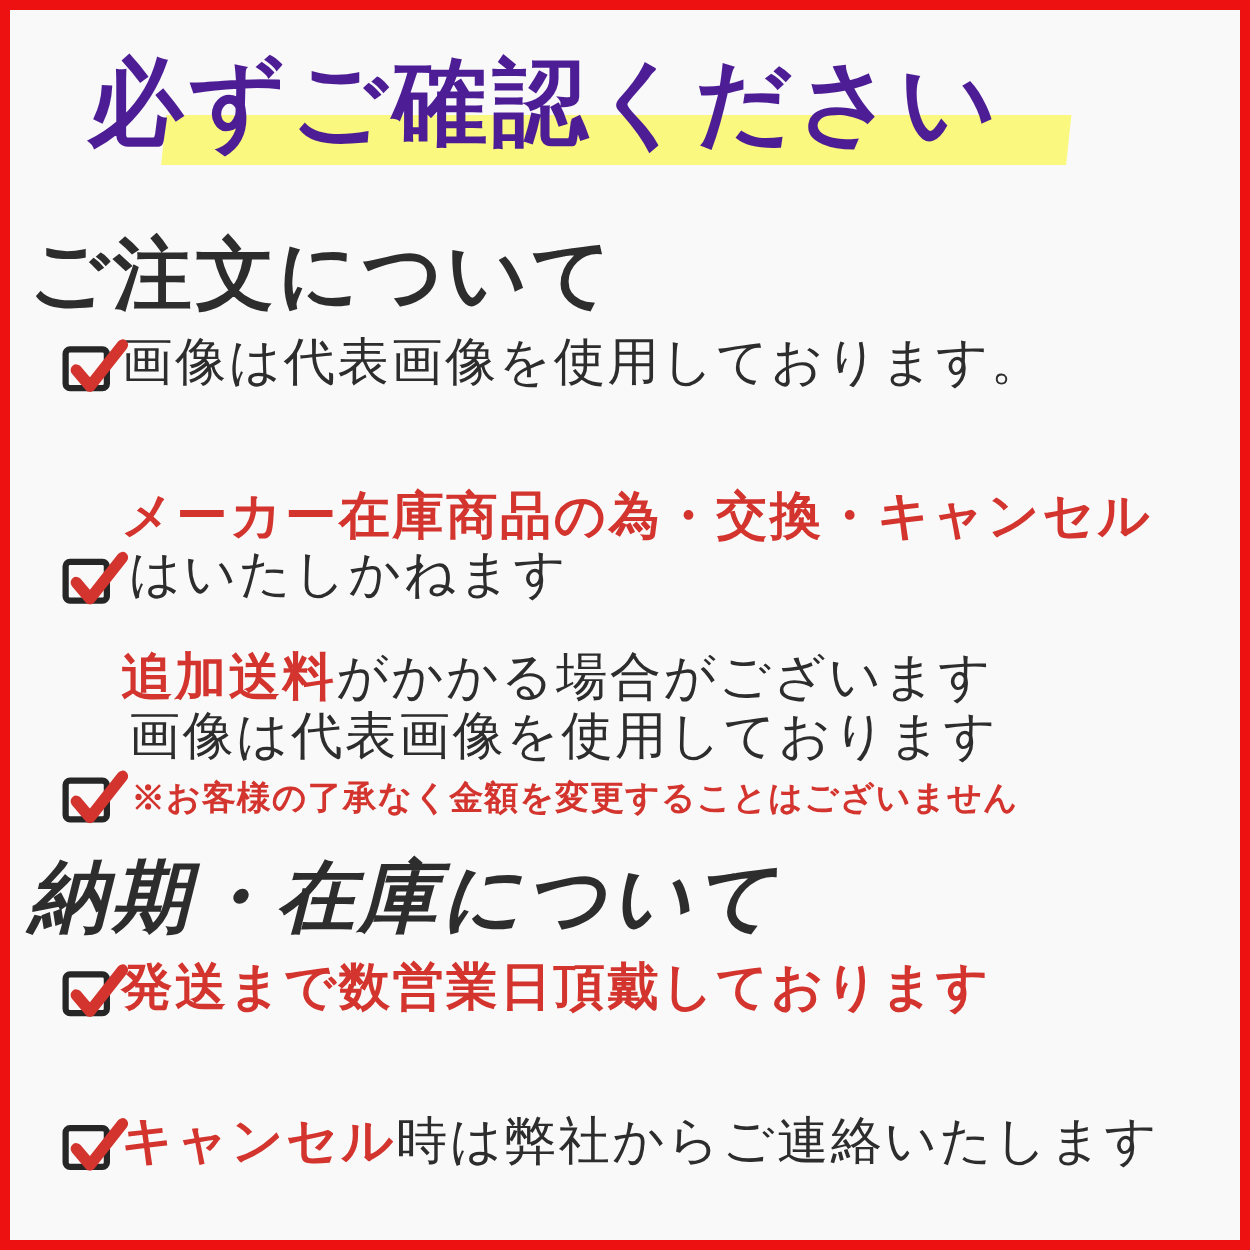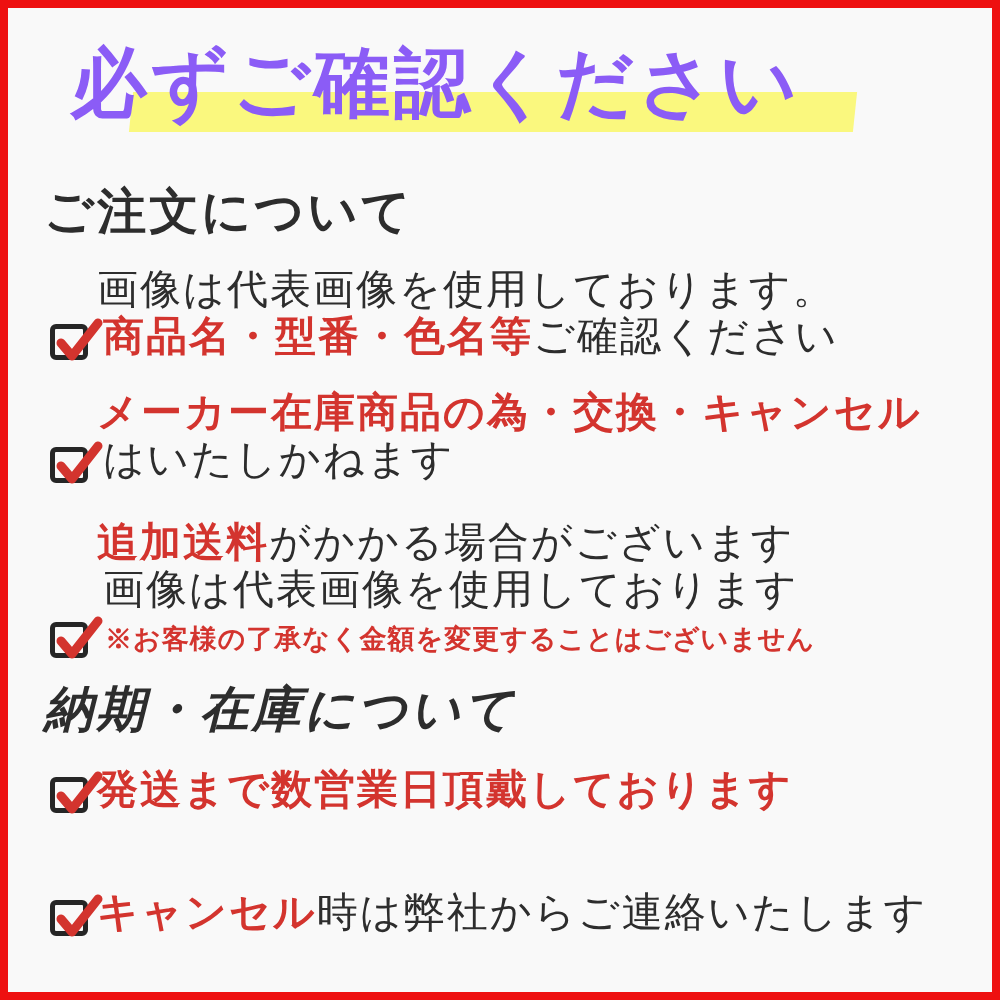--- a/index.html
+++ b/index.html
@@ -22,27 +22,27 @@
     pointer-events:none;z-index:10;
   }
   
   .title-highlight{
     position:absolute;left:131px;top:92px;width:724px;height:40px;
     background:var(--highlight);transform:skewX(-6deg);z-index:1;
   }
   .page-title{
     position:absolute;left:0;top:28px;width:872px;height:110px;
     line-height:110px;text-align:center;z-index:2;
-    font-size:76px;font-weight:700;letter-spacing:4px;color:#8b5cf6;
+    font-size:76px;font-weight:700;letter-spacing:4px;color:#4c1d95;
     white-space:nowrap;
   }
   
   .heading{
-    position:absolute;left:44px;z-index:2;
-    font-size:49px;font-weight:700;letter-spacing:3px;color:var(--black);
+    position:absolute;left:23px;z-index:2;
+    font-size:63px;font-weight:700;letter-spacing:3px;color:var(--black);
     line-height:1.2;white-space:nowrap;
   }
   .heading-1{top:183px;}
   .heading-2{top:681px;font-style:italic;}
   
   .item{
     position:absolute;left:50px;display:flex;align-items:flex-end;z-index:2;
   }
   .item-1{top:266px;}
   .item-2{top:389px;}
@@ -82,21 +82,20 @@
 <div class="heading heading-1">ご注文について</div>
 
 <div class="item item-1">
   <span class="checkbox">
     <svg viewBox="0 0 52 54">
       <path d="M10 30 L21 43 L47 10" fill="none" stroke="#d3342e" stroke-width="9" stroke-linecap="round" stroke-linejoin="round"></path>
     </svg>
   </span>
   <div class="item-text">
     <div class="line"><span class="seg-black">画像は代表画像を使用しております。</span></div>
-    <div class="line"><span class="seg-red">商品名・型番・色名等</span><span class="seg-black">ご確認ください</span></div>
   </div>
 </div>
 
 <div class="item item-2">
   <span class="checkbox">
     <svg viewBox="0 0 52 54">
       <path d="M10 30 L21 43 L47 10" fill="none" stroke="#d3342e" stroke-width="9" stroke-linecap="round" stroke-linejoin="round"></path>
     </svg>
   </span>
   <div class="item-text">

